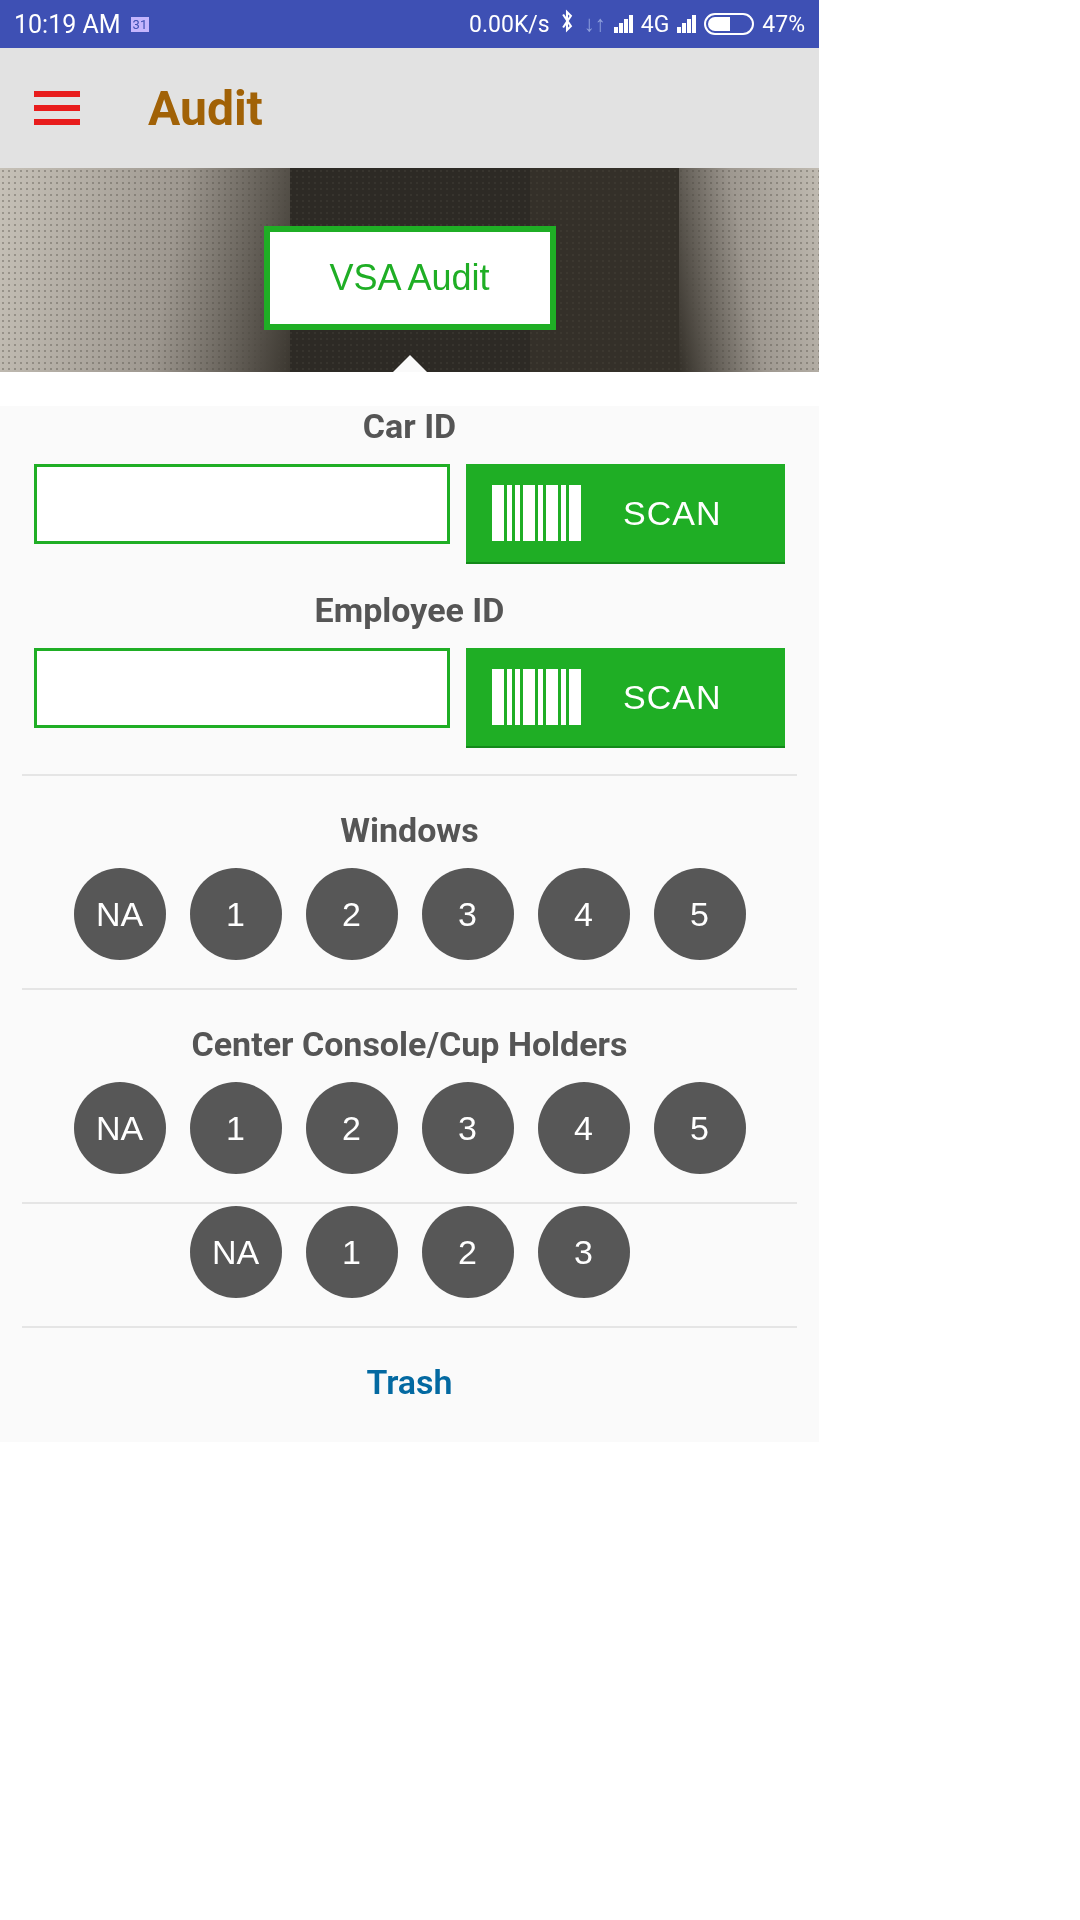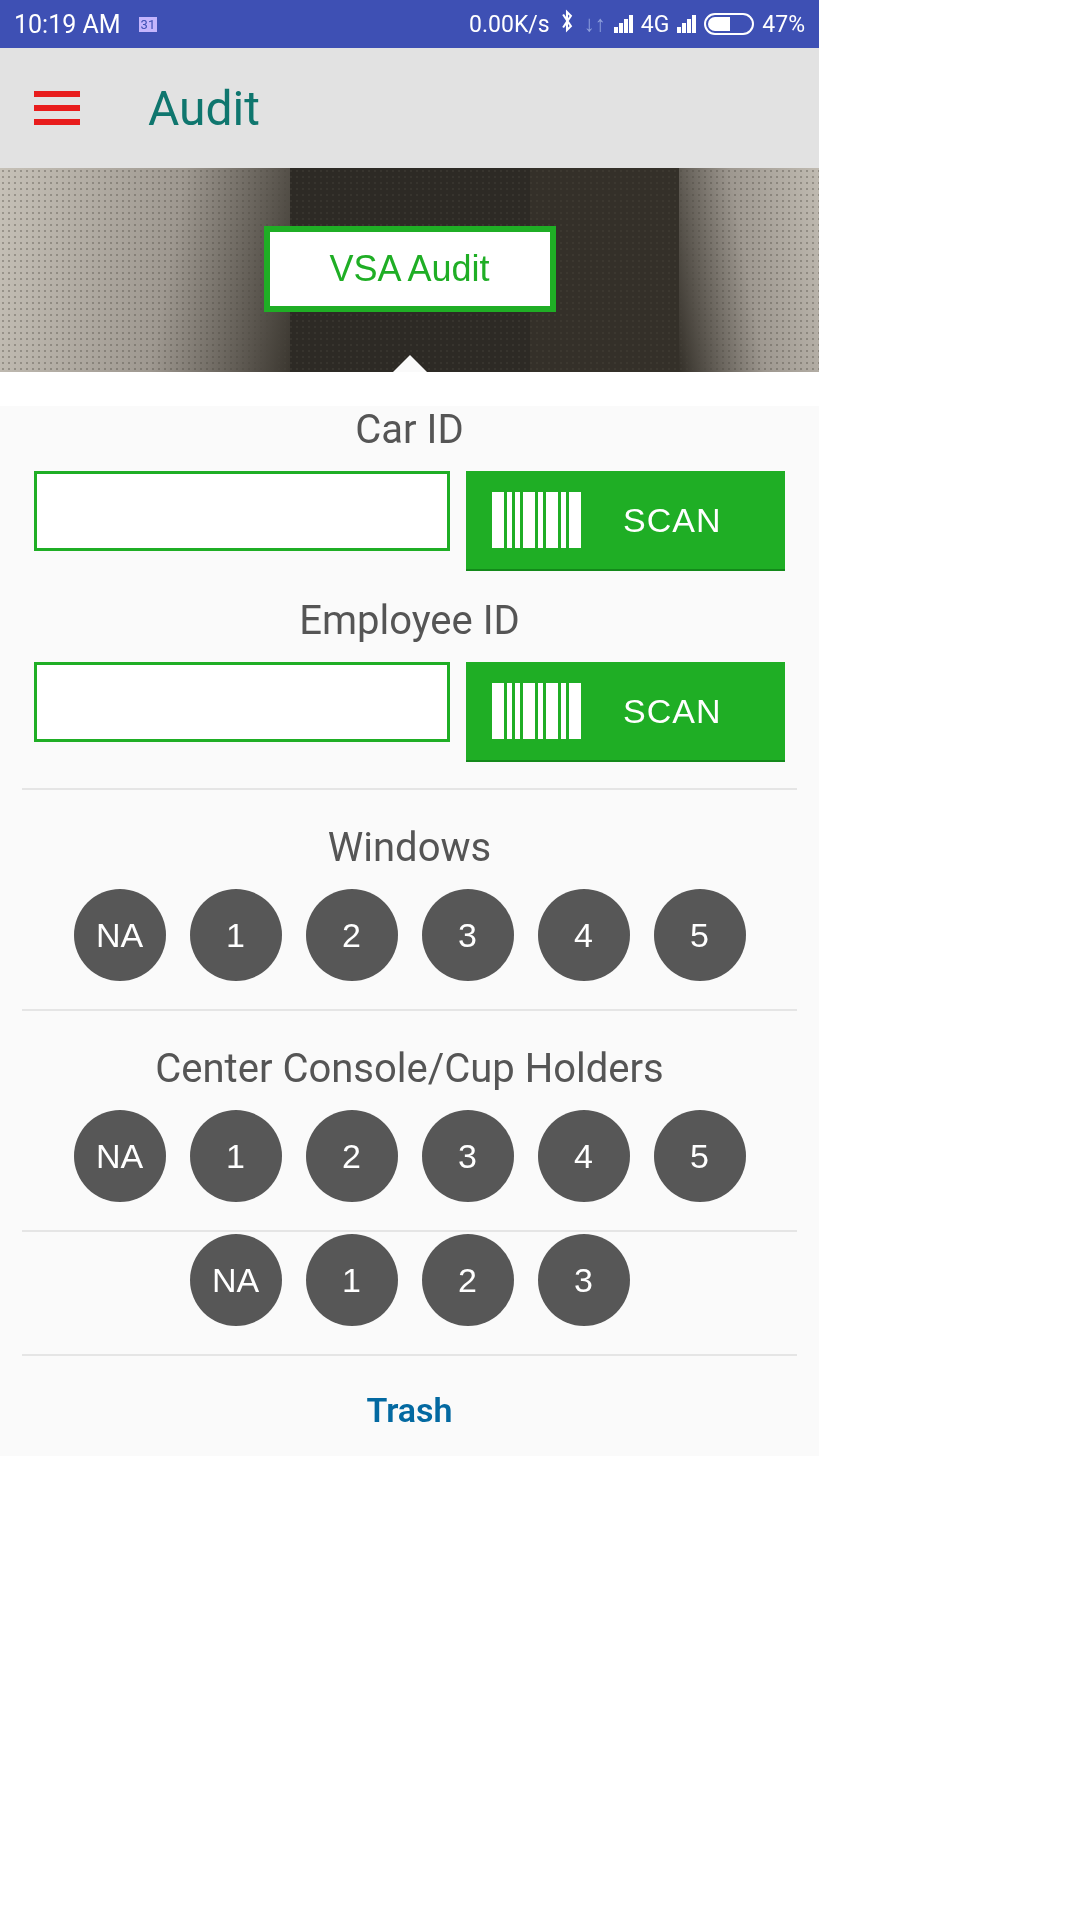--- a/index.html
+++ b/index.html
@@ -8,57 +8,57 @@
 .status-bar {
   height: 48px;
   background: #3e50b4;
   color: #fff;
   display: flex;
   align-items: center;
   padding: 0 14px;
   font-size: 25px;
   justify-content: space-between;
 }
-.status-left { display: flex; align-items: center; gap: 18px; }
+.status-left { display: flex; align-items: center; gap: 10px; }
 .status-right { display: flex; align-items: center; gap: 8px; font-size: 23px; }
 .cal-badge { background:#c4b5fd; color:#3e50b4; font-size:13px; padding:1px 2px 0 2px; line-height:14px; }
 .signal-bars { display:inline-flex; align-items:flex-end; gap:1px; }
 .signal-bars span{ width:4px; background:#fff; display:inline-block; }
 .b1{height:6px}.b2{height:10px}.b3{height:14px}.b4{height:18px}
 .battery { width:50px; height:22px; border:2px solid #fff; border-radius:12px; position:relative; display:inline-block; }
 .battery::after{content:'';position:absolute;left:2px;top:2px;height:14px;width:22px;background:#fff;border-radius:8px 0 0 8px;}
 .arrows { color:#8fa0dc; font-size:22px; }
 
 .app-bar {
   height: 120px;
   background: #e2e2e2;
   display: flex;
   align-items: center;
   padding-left: 34px;
   gap: 68px;
 }
 .hamburger { display:flex; flex-direction:column; gap:8px; cursor:pointer; }
 .hamburger span{ width:46px; height:6px; background:#e81c1c; }
-.app-title { font-size:48px; color:#0f766e; font-weight:400; }
+.app-title { font-size:48px; color:#a16207; font-weight:700; }
 
 .hero { height:204px; position:relative; background:#343029; overflow:hidden; }
 .road-light-l { position:absolute; top:0; left:-40px; width:340px; height:100%; background:linear-gradient(100deg,#cfcac0,#9e9890 60%,transparent 100%); }
 .road-light-r { position:absolute; top:0; right:-40px; width:180px; height:100%; background:linear-gradient(-100deg,#cfcac0,#9e9890 60%,transparent 100%); }
 .road-center{ position:absolute; top:0; left:290px; width:240px; height:204px; background:#2d2a25; }
 .road-tex { position:absolute; inset:0; background-image:radial-gradient(#4a463e 1px,transparent 1px); background-size:6px 6px; opacity:.35; }
 
 .vsa-btn {
   position:absolute; top:58px; left:50%; transform:translateX(-50%);
-  width:292px; height:86px; background:#fff; border:6px solid #1fae25;
+  width:292px; height:104px; background:#fff; border:6px solid #1fae25;
   color:#1fae25; font-size:36px; font-weight:500; display:flex; align-items:center; justify-content:center;
 }
 .pointer{ position:absolute; bottom:-1px; left:50%; transform:translateX(-50%); width:0; height:0; border-left:18px solid transparent; border-right:18px solid transparent; border-bottom:18px solid #fafafa; }
 
 .content { background:#fafafa; padding:0 0 40px 0; }
-.section-label { text-align:center; font-size:40px; font-weight:400; color:#555; margin-top:34px; margin-bottom:18px; }
+.section-label { text-align:center; font-size:34px; font-weight:700; color:#555; margin-top:34px; margin-bottom:18px; }
 .section-label.tight { margin-top:28px; }
 .scan-row { display:flex; gap:16px; padding:0 34px; }
 .id-input { flex:1; height:80px; border:3px solid #1fae25; background:#fff; padding:0 12px; font-size:30px; }
 .scan-btn { flex:1; height:98px; background:#1fae25; border:none; display:flex; align-items:center; justify-content:flex-start; padding-left:26px; gap:42px; box-shadow:0 2px 0 #13891a; cursor:pointer; }
 .barcode-icon { display:flex; align-items:center; gap:3px; height:56px; }
 .barcode-icon span{ background:#fff; height:56px; display:inline-block; }
 .bw{width:12px}.bn{width:5px}
 .scan-label { color:#fff; font-size:34px; font-weight:500; letter-spacing:1px; }
 
 .divider { height:2px; background:#e5e5e5; margin:28px 22px 0 22px; }

